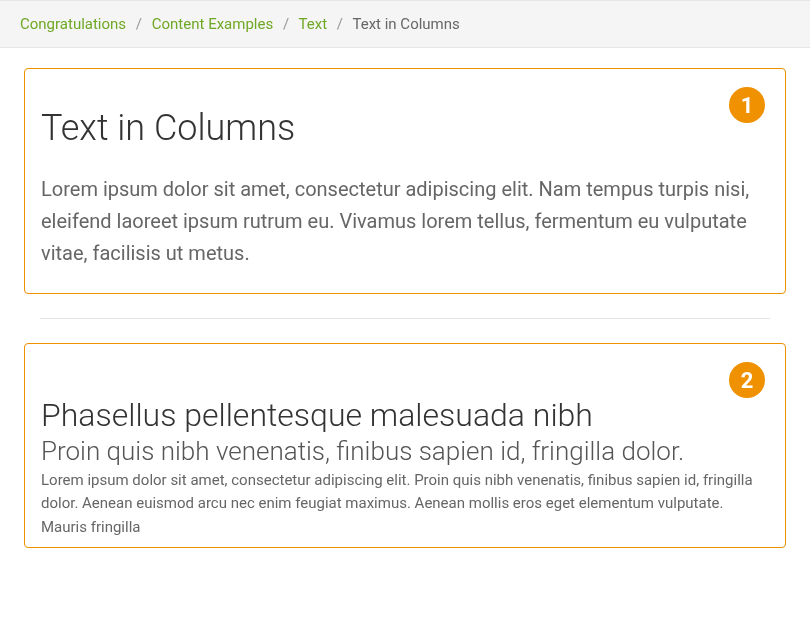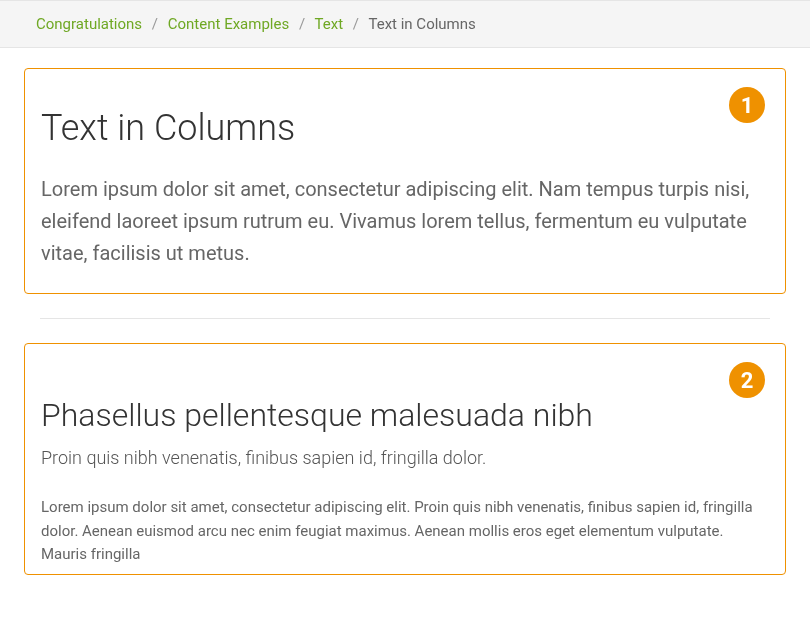--- a/index.html
+++ b/index.html
@@ -11,21 +11,21 @@
       font-family: -apple-system, BlinkMacSystemFont, "Segoe UI", Roboto, "Helvetica Neue", Arial, sans-serif;
       background: #fff;
       color: #333;
       width: 810px;
       overflow: hidden;
     }
     .breadcrumb-bar {
       background: #f5f5f5;
       border-top: 1px solid #e5e5e5;
       border-bottom: 1px solid #e5e5e5;
-      padding: 14px 36px;
+      padding: 14px 20px;
       font-size: 15px;
     }
     .breadcrumb-bar a {
       color: #6fa824;
       text-decoration: none;
     }
     .breadcrumb-bar .sep {
       color: #999;
       margin: 0 6px;
     }
@@ -76,28 +76,26 @@
     .divider {
       border: none;
       border-top: 1px solid #e5e5e5;
       margin: 24px 40px 0 40px;
     }
     h2.subtitle {
       font-size: 32px;
       font-weight: 300;
       color: #333;
       margin-top: 28px;
-      margin-bottom: 12px;
     }
     h3.subheading {
-      font-size: 18px;
+      font-size: 26px;
       font-weight: 300;
       color: #555;
       line-height: 1.35;
-      margin-bottom: 26px;
     }
     .columns {
       display: flex;
       gap: 48px;
       font-size: 15px;
       color: #666;
       line-height: 1.55;
     }
     .columns .col {
       flex: 1;

